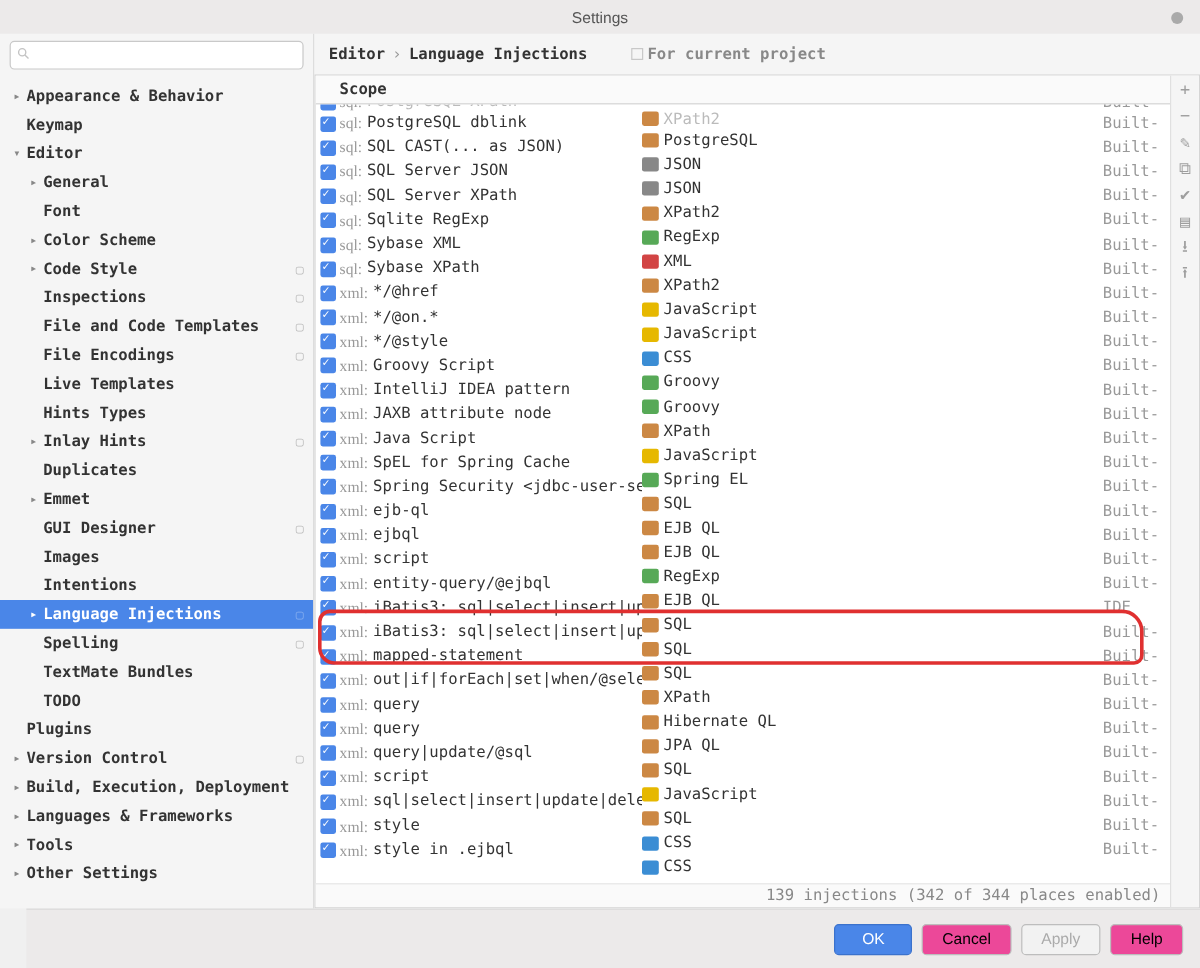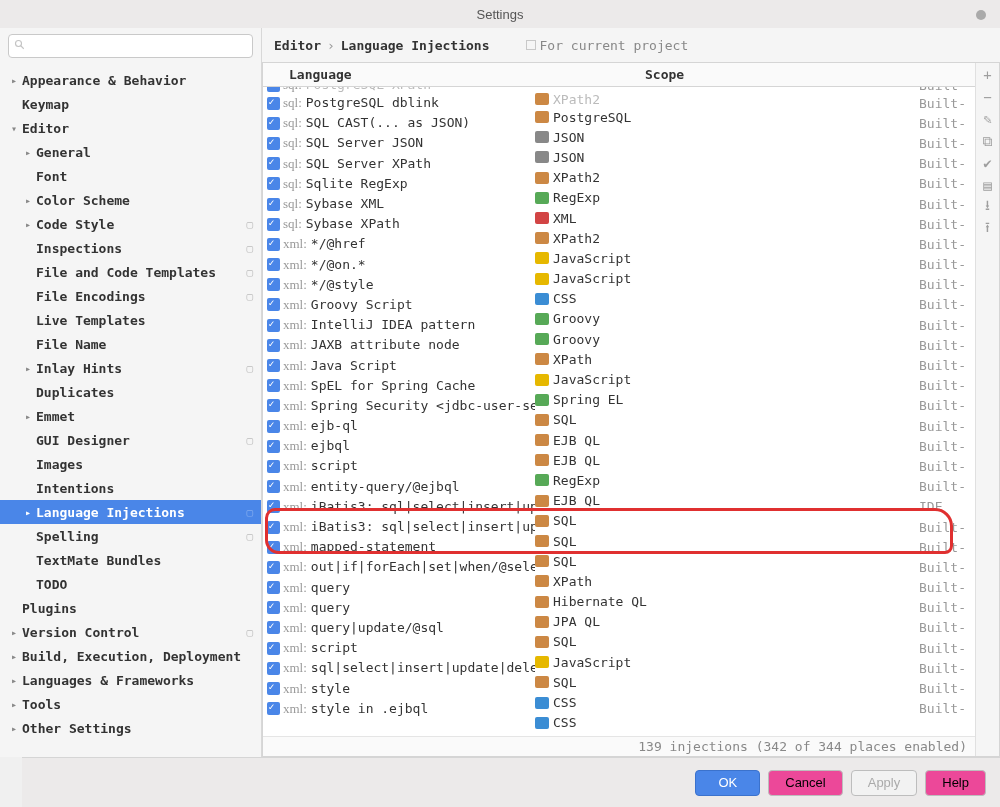--- a/index.html
+++ b/index.html
@@ -24,21 +24,21 @@
   .tree-item.lvl1 { padding-left: 22px; }
   .tree-item .tw { width: 12px; text-align: center; color: #888; margin-right: 2px; font-size: 10px; }
   .tree-item .proj { margin-left: auto; margin-right: 8px; opacity: .3; font-size: 11px; }
   .tree-item.selected { background: #4a86e8; color: #fff; }
   .tree-item.selected .tw { color: #fff; }
 
   
   .main { flex: 1; display: flex; flex-direction: column; background: #f5f5f5; }
   .crumbs { height: 34px; display: flex; align-items: center; padding: 0 12px; gap: 6px; font-weight: bold; }
   .crumbs .sep { color: #999; font-weight: normal;}
-  .crumbs .proj-note { margin-left: 30px; font-weight: normal; color: #888; display: flex; align-items:center; gap:4px;}
+  .crumbs .proj-note { margin-left: 30px; font-weight: bold; color: #888; display: flex; align-items:center; gap:4px;}
   .proj-note .proj-ic { display:inline-block; width:10px; height:10px; border:1px solid #aaa; opacity:.6;}
 
   .table-wrap { flex: 1; display: flex; background: #fff; border: 1px solid #d5d5d5; margin: 0 0 0 0; position: relative; }
   .table-scroll { flex: 1; overflow: hidden; position: relative; }
 
   .thead { display: flex; height: 24px; border-bottom: 1px solid #d5d5d5; background: #fafafa; font-weight: bold; font-family: "DejaVu Sans Mono", monospace;}
   .th-chk { width: 20px; }
   .th-name { flex: 1; padding-left: 6px; display:flex; align-items:center; gap:4px;}
   .th-lang { width: 362px; padding-left: 6px; display:flex; align-items:center;}
   .th-scope { width: 56px; padding-left: 0; display:flex; align-items:center;}
@@ -135,21 +135,21 @@
           <span class="tw"> </span>
           <span>File Encodings</span>
           <span class="proj">▢</span>
         </div>
         <div class="tree-item lvl1">
           <span class="tw"> </span>
           <span>Live Templates</span>
         </div>
         <div class="tree-item lvl1">
           <span class="tw"> </span>
-          <span>File Name</span>
+          <span>Hints Types</span>
         </div>
         <div class="tree-item lvl1">
           <span class="tw">▸</span>
           <span>Inlay Hints</span>
           <span class="proj">▢</span>
         </div>
         <div class="tree-item lvl1">
           <span class="tw"> </span>
           <span>Duplicates</span>
         </div>
@@ -224,23 +224,20 @@
       <span class="proj-note">
         <span class="proj-ic"></span>
         <span>For current project</span>
       </span>
     </div>
 
     <div class="table-wrap">
       <div class="table-scroll">
         <div class="thead">
           <div class="th-chk"></div>
-          <div class="th-lang">
-              <span>Language</span>
-            </div>
           <div class="th-scope">
               <span>Scope</span>
             </div>
         </div>
         <div class="tbody" id="tbody">
             <div class="row" style="margin-top: -10px; height: 16px; color: rgb(187, 187, 187);">
               <div class="cell-chk">
                 <span class="chk"></span>
               </div>
               <div class="cell-name">

